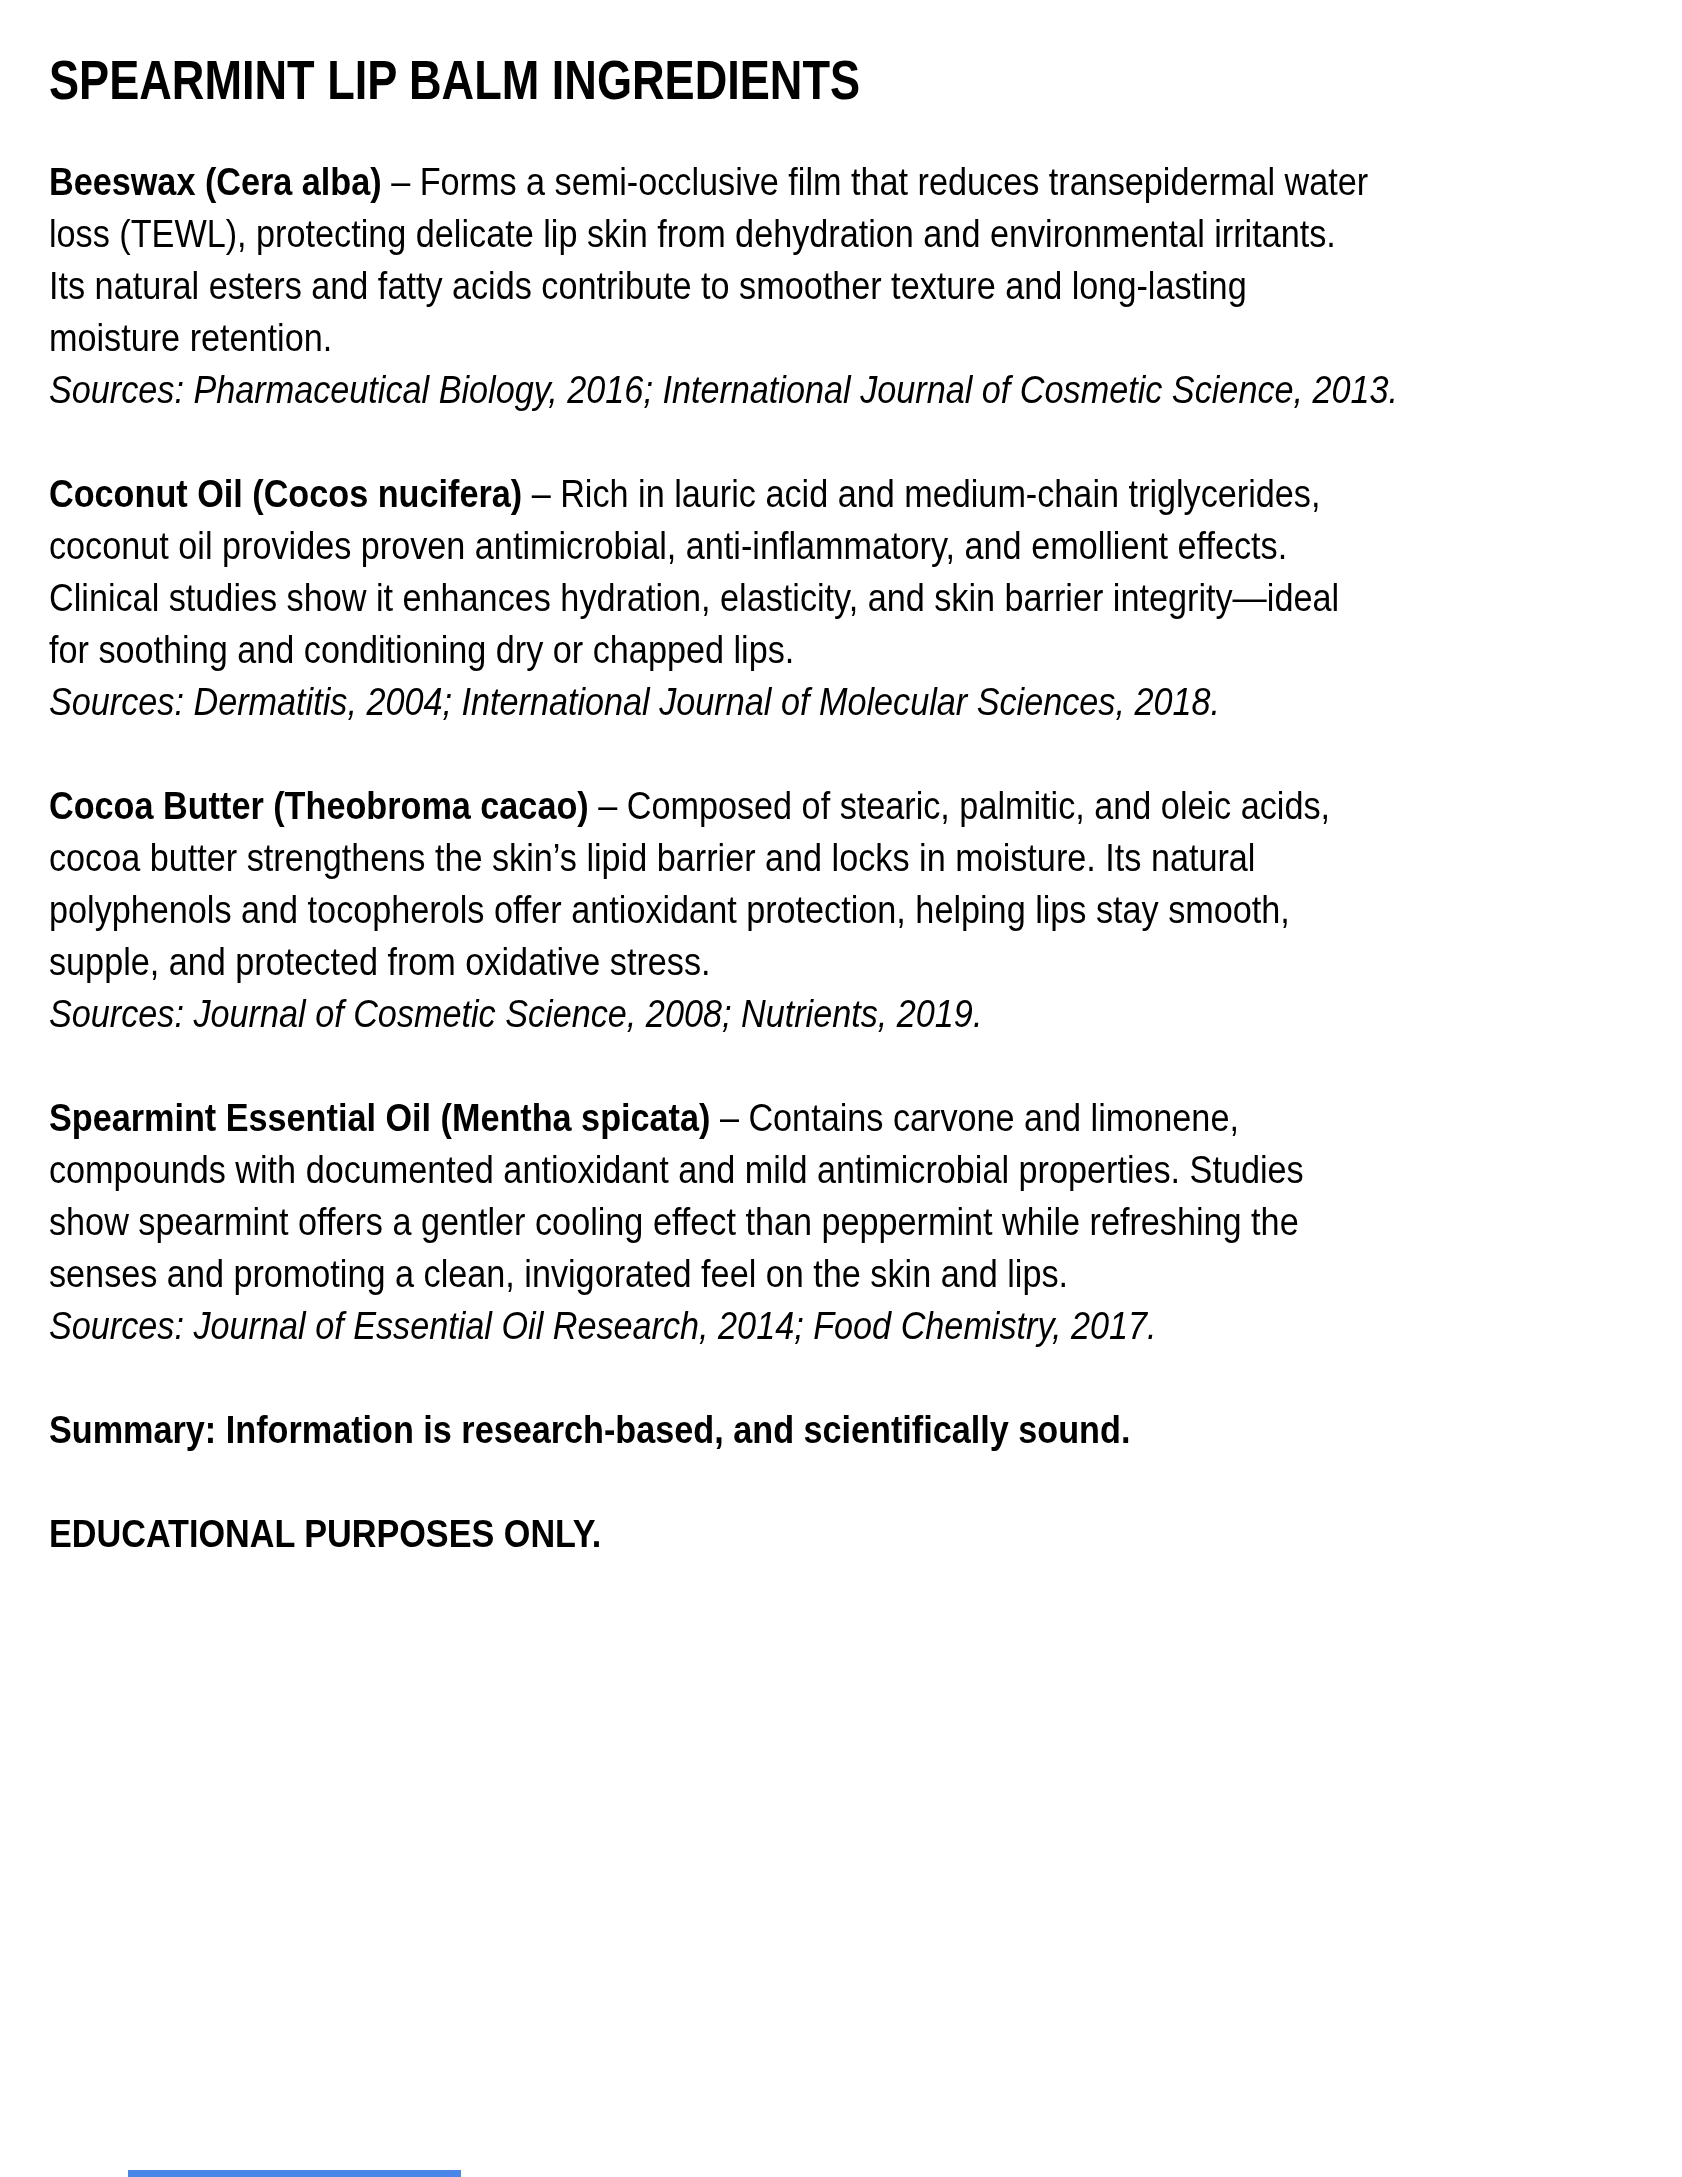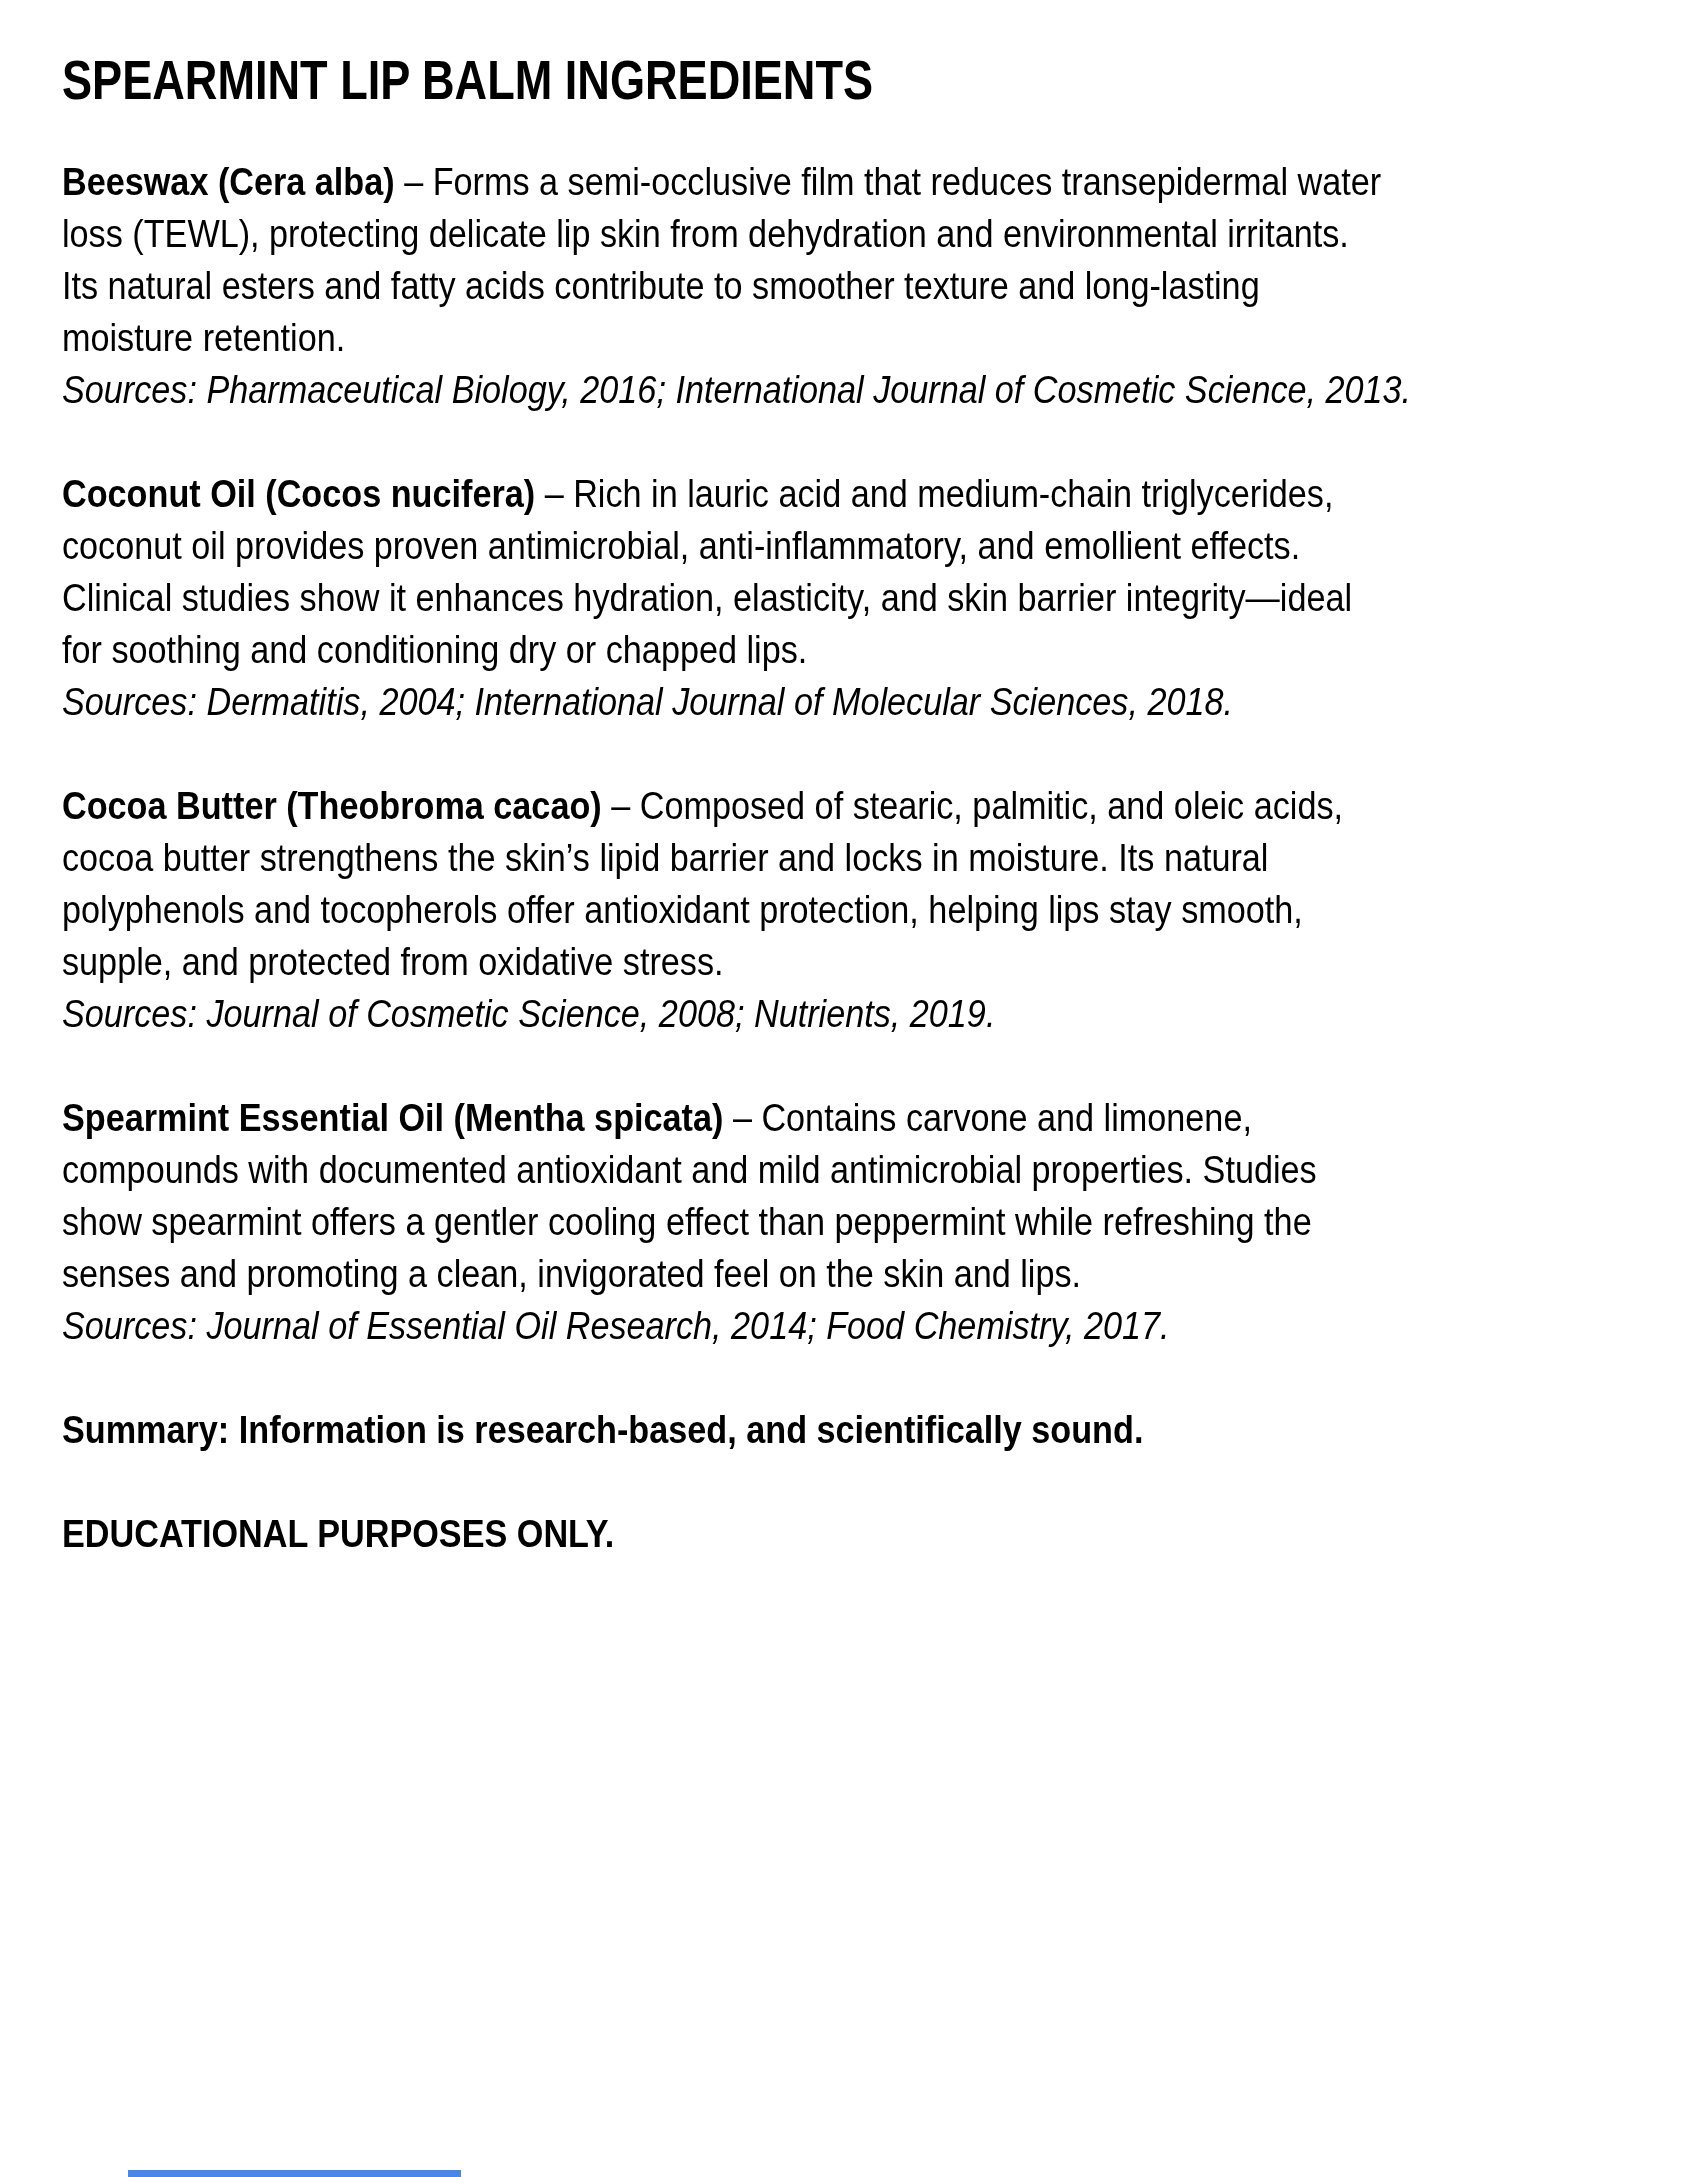--- a/index.html
+++ b/index.html
@@ -1,18 +1,18 @@
 <!DOCTYPE html>
 <html style="font-size:14px"><head>
 <meta charset="utf-8">
 <style>
   * { margin:0; padding:0; box-sizing:border-box; }
   html,body { width:1683px; height:2177px; background:#ffffff; overflow:hidden; }
   body { font-family:"Liberation Sans", sans-serif; color:#000000; position:relative; }
-  .doc { padding:48px 35px 0 62px; }
+  .doc { padding:48px 35px 0 49px; }
   .title {
     font-size:55px; line-height:64px; font-weight:800; letter-spacing:0;
     white-space:nowrap; transform:scaleX(0.82); transform-origin:0 50%;
     margin-bottom:44px;
   }
   .para { margin:0 0 52px 0; }
   .ln {
     font-size:38px; line-height:52px; white-space:nowrap;
     transform:scaleX(0.9); transform-origin:0 50%; font-weight:400;
   }

